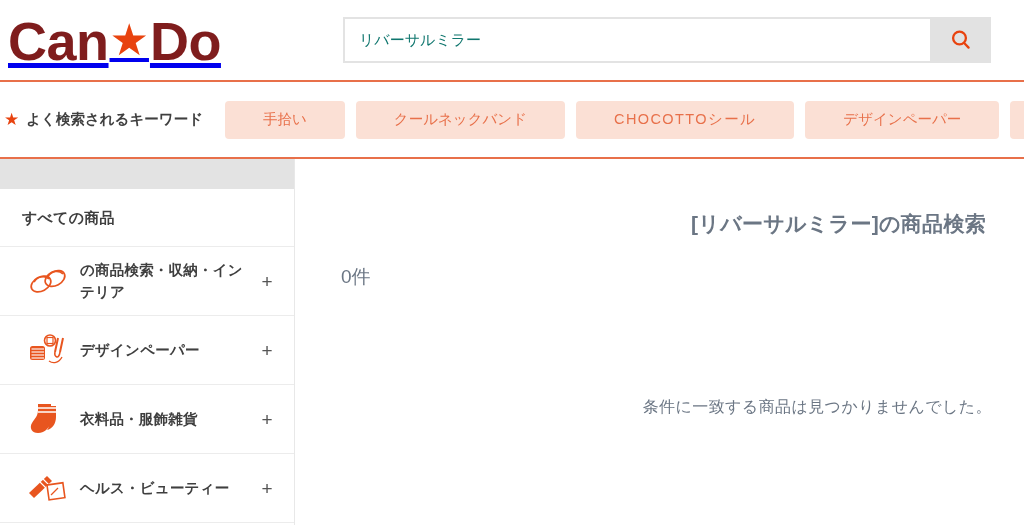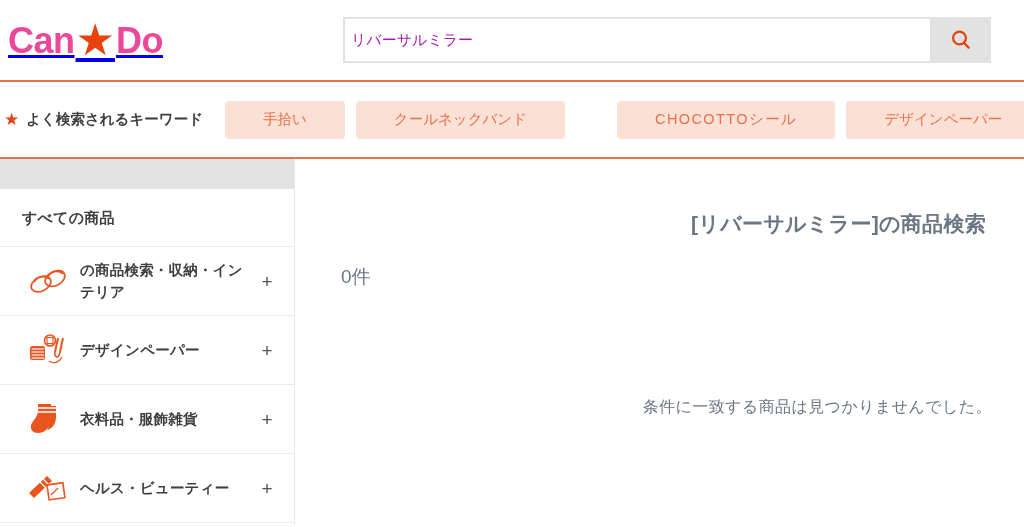--- a/index.html
+++ b/index.html
@@ -31,23 +31,23 @@
   #logo {
     position: absolute;
     left: 8px;
     top: 12px;
     display: flex;
     align-items: center;
     height: 58px;
     user-select: none;
   }
   #logo .logo-text {
-    font-size: 36px;
+    font-size: 54px;
     font-weight: bold;
-    color: #ec4899;
+    color: #7f1d1d;
     letter-spacing: -0.5px;
     line-height: 1;
   }
   #logo .logo-star {
     font-size: 44px;
     color: #e8430f;
     line-height: 1;
     margin: 0 1px;
     position: relative;
     top: -1px;
@@ -59,23 +59,23 @@
     top: 17px;
     display: flex;
     height: 46px;
   }
   #search-input {
     width: 587px;
     height: 46px;
     border: 2px solid #e3e3e3;
     border-right: none;
     background: #ffffff;
-    padding: 0 6px;
+    padding: 0 14px;
     font-size: 15px;
-    color: #a21caf;
+    color: #0f766e;
     font-family: "Liberation Sans", "DejaVu Sans", sans-serif;
     outline: none;
   }
   #search-input::placeholder { color: #a8a8a8; }
   #search-button {
     width: 61px;
     height: 46px;
     background: #e2e2e2;
     border: none;
     cursor: pointer;
@@ -122,21 +122,21 @@
     height: 38px;
     padding: 0 38px;
     font-size: 14.5px;
     font-family: "Liberation Sans", "DejaVu Sans", sans-serif;
     cursor: pointer;
     white-space: nowrap;
     display: flex;
     align-items: center;
     justify-content: center;
   }
-  .kw-tag.wide-latin { letter-spacing: 1.4px; margin-left: 41px; }
+  .kw-tag.wide-latin { letter-spacing: 1.4px; }
 
   
   #body-area {
     position: relative;
     border-top: 2px solid #e8704a;
     height: 368px;
     display: flex;
     background: #1d4ed8;
   }
 

